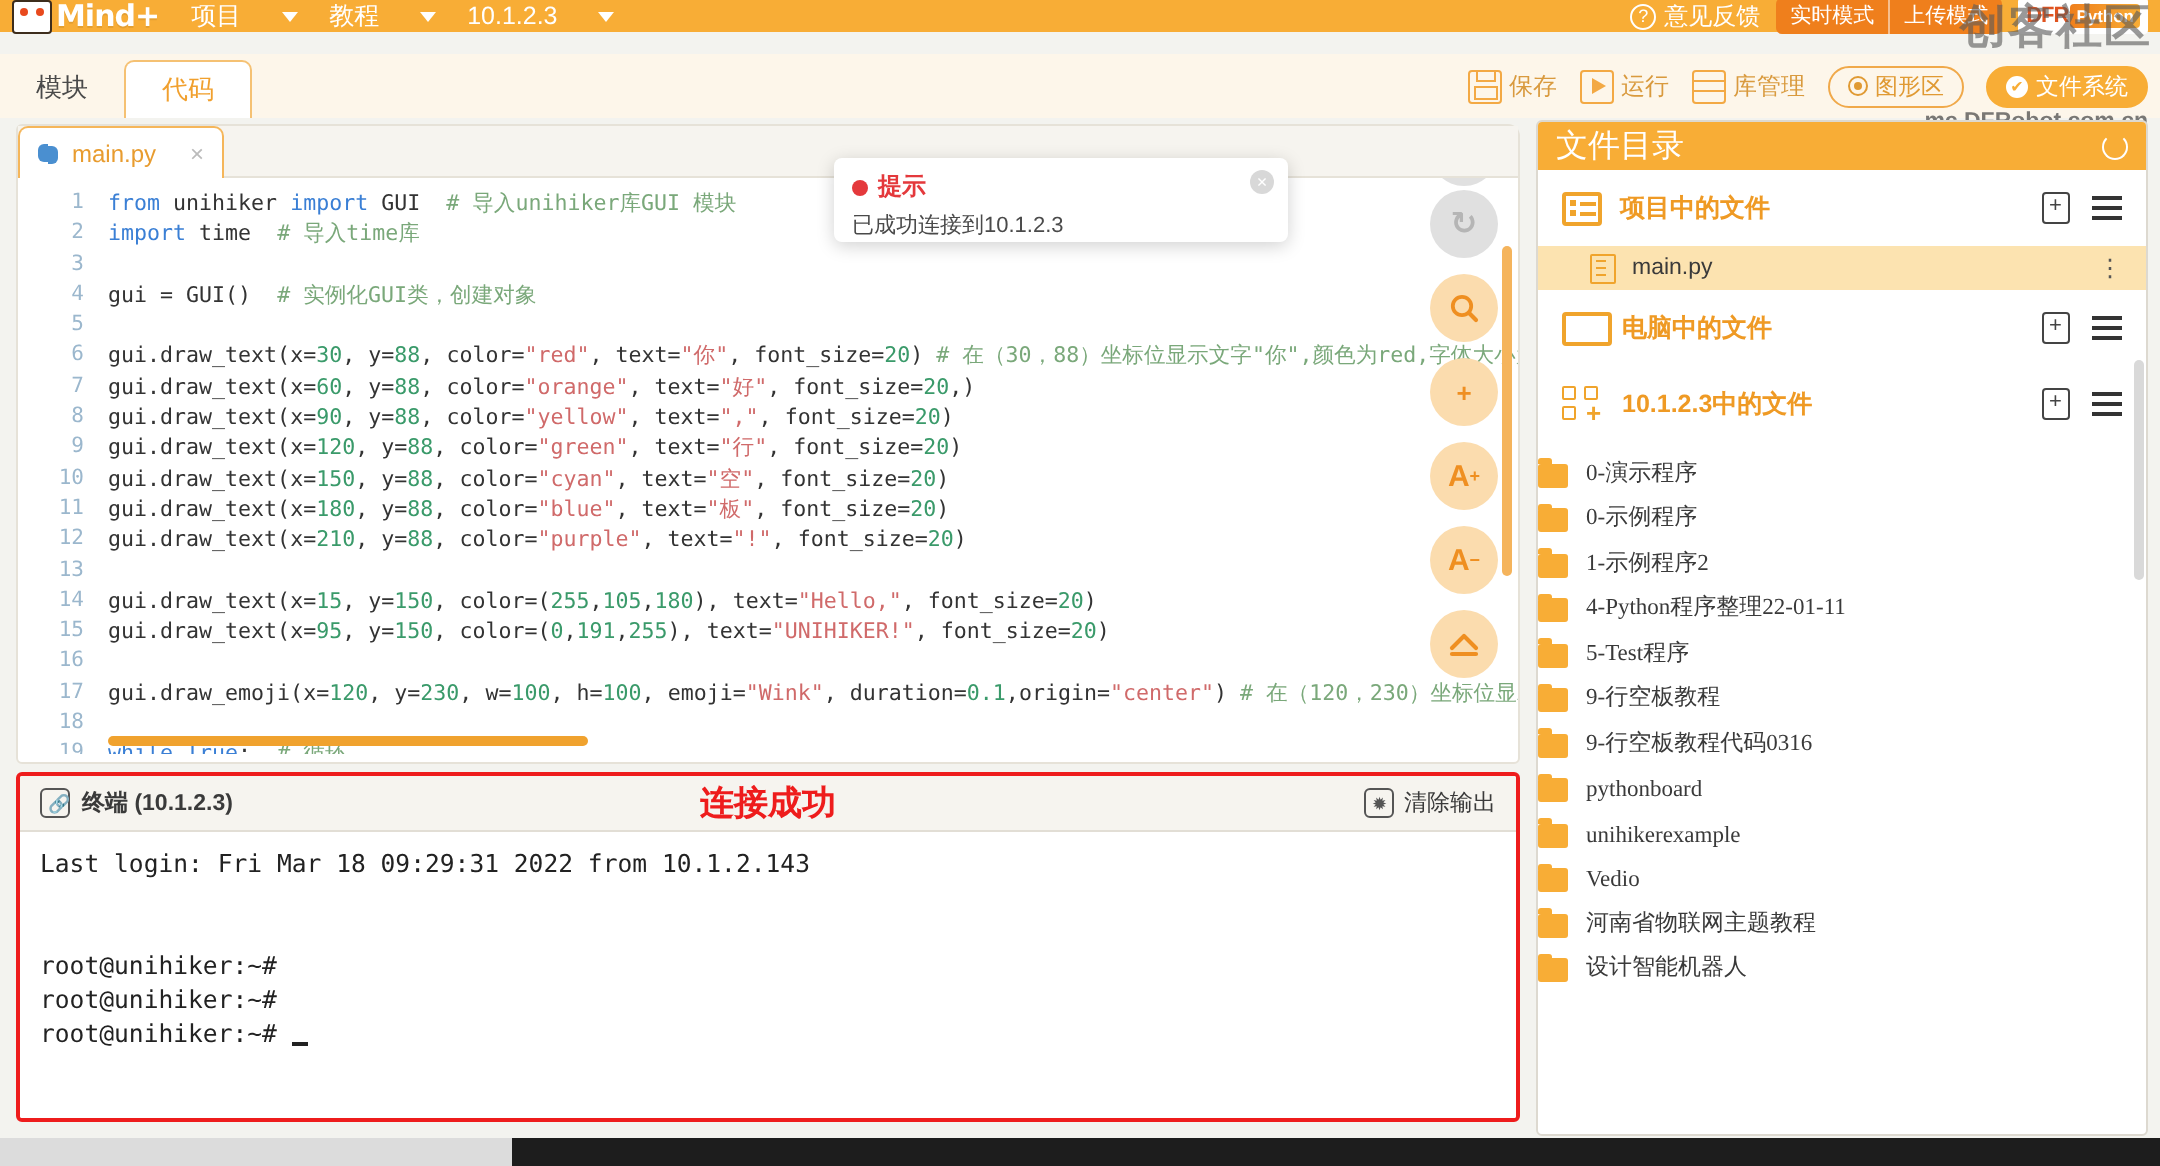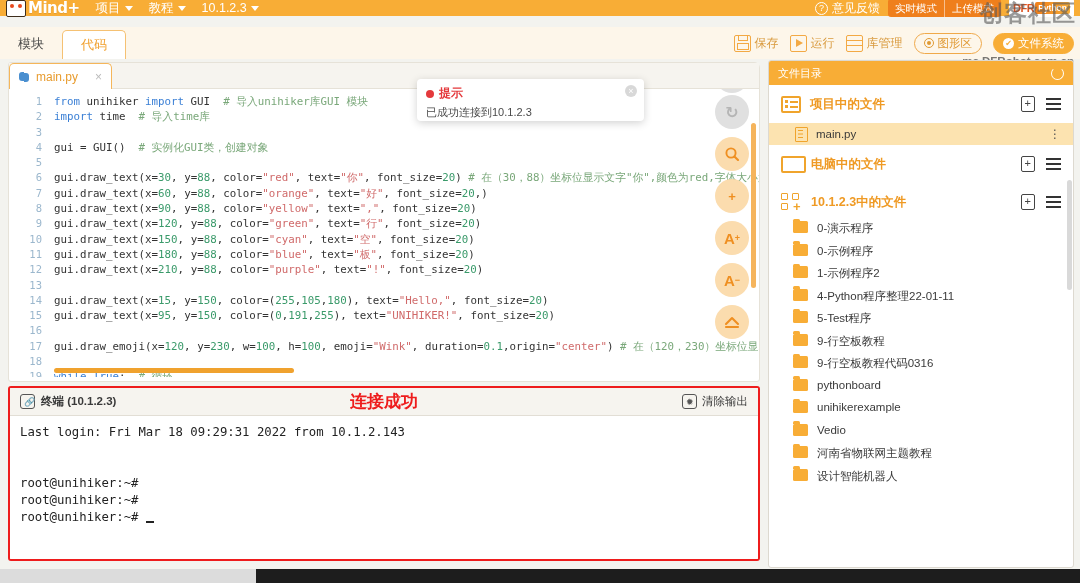--- a/index.html
+++ b/index.html
@@ -30,21 +30,21 @@
     background: #e8491d; border-radius: 50%;
   }
   .logo-antenna { position: absolute; left: 7px; top: -4px; width: 2px; height: 4px; background: #3d2d1c; }
   .logo-text {
     font-family: "DejaVu Sans", sans-serif; font-weight: bold; font-size: 15px;
     color: #fff; margin-left: 2px; letter-spacing: -0.5px;
     text-shadow: 0 1px 0 rgba(0,0,0,.08);
   }
   .menu-group { display: flex; align-items: center; margin-left: 16px; gap: 16px; }
   .menu-item {
-    display: flex; align-items: center; gap: 4px;
+    display: flex; align-items: center; gap: 20px;
     font-size: 12.5px; color: #fff; cursor: pointer; white-space: nowrap;
   }
   .caret { width: 0; height: 0; border-left: 4px solid transparent; border-right: 4px solid transparent; border-top: 5px solid #fff; }
 
   .header-right { margin-left: auto; display: flex; align-items: center; gap: 8px; padding-right: 6px; }
   .feedback { display: flex; align-items: center; gap: 4px; font-size: 12px; color: #fff; cursor: pointer; }
   .circle-q {
     width: 13px; height: 13px; border: 1px solid #fff; border-radius: 50%;
     font-size: 9px; line-height: 11px; text-align: center; color: #fff;
   }
@@ -211,21 +211,21 @@
   }
   .cursor-blk { display: inline-block; width: 8px; border-bottom: 2px solid #222; vertical-align: -2px; }
 
   
   .rpanel {
     position: absolute; left: 768px; top: 60px; width: 306px; height: 508px;
     background: #fff; border: 1px solid #ddd9d0; border-radius: 3px; overflow: hidden;
   }
   .rp-head {
     height: 24px; background: #f8ad36; display: flex; align-items: center;
-    padding: 4px 9px; color: #fff; font-size: 11px;
+    padding: 4px 9px; color: #fff; font-size: 16px;
   }
   .rp-refresh { margin-left: auto; width: 13px; height: 13px; border: 1.6px solid #fff; border-radius: 50%; border-top-color: transparent; cursor: pointer; }
   .rp-body { height: 484px; overflow: hidden; position: relative; }
 
   .grp {
     height: 38px; display: flex; align-items: center; padding: 0 12px; gap: 9px;
     color: #ef9a24; font-weight: bold; font-size: 12.5px; cursor: pointer;
   }
   .grp .acts { margin-left: auto; display: flex; align-items: center; gap: 11px; color: #444; }
   .ic-addfile { width: 14px; height: 16px; border: 1.4px solid #444; border-radius: 2px; position: relative; flex: none; cursor: pointer;}
@@ -248,22 +248,22 @@
 
   .file-sel {
     height: 22px; background: #fce3b0; display: flex; align-items: center;
     padding: 0 12px 0 26px; gap: 8px; font-size: 11.5px; color: #3a3a3a; cursor: pointer;
   }
   .ic-file-lines { width: 13px; height: 15px; border: 1.6px solid #f0a42c; border-radius: 1px; position: relative; flex: none; }
   .ic-file-lines:before { content:""; position:absolute; left:2px; top:2px; width:5px; height:1.4px; background:#f0a42c; box-shadow:0 3.5px 0 #f0a42c, 0 7px 0 #f0a42c;}
   .kebab { margin-left: auto; color: #555; font-size: 12px; letter-spacing: 0; line-height: 6px; }
 
   .frow {
-    height: 22.5px; display: flex; align-items: flex-start; gap: 9px; padding-left: 24px;
-    font-size: 11.5px; color: #3a3a3a; cursor: pointer;
+    height: 22.5px; display: flex; align-items: flex-end; gap: 9px; 
+    font-size: 11.5px; color: #3a3a3a; cursor: pointer; font-family: Liberation Serif, serif;
   }
   .folder { width: 15px; height: 12px; background: #f8ad36; border-radius: 1.5px; position: relative; flex: none; }
   .folder:before { content:""; position:absolute; left:0; top:-2.5px; width:7px; height:3px; background:#f8ad36; border-radius:1.5px 1.5px 0 0;}
 
   .wm-wechat {
     position: absolute; right: 14px; bottom: 16px; display: flex; align-items: center; gap: 6px;
     opacity: .42; pointer-events: none;
   }
   .wm-wechat .bubbles { position: relative; width: 40px; height: 28px; }
   .wm-wechat .b1 {

